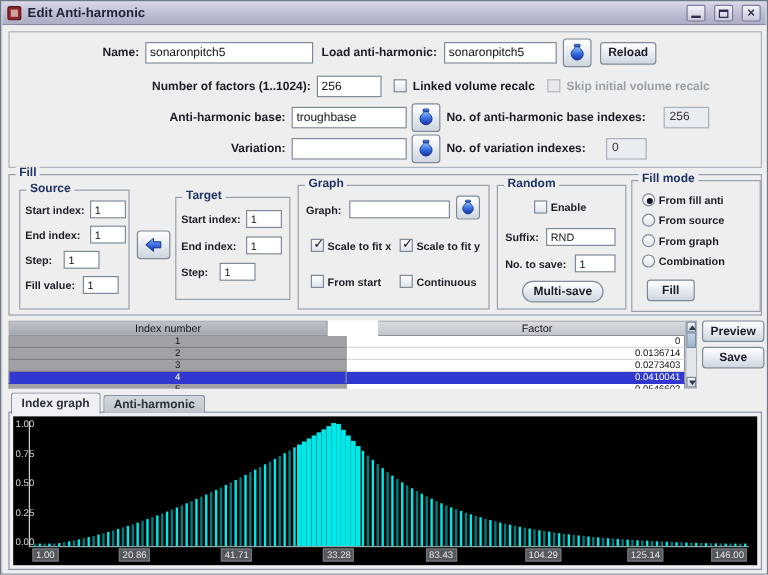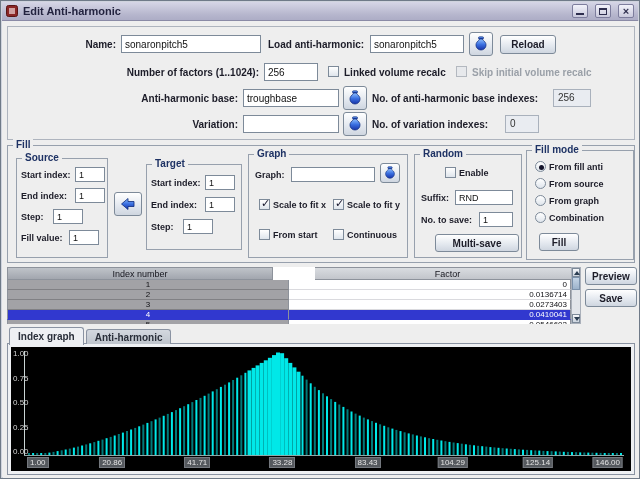--- a/index.html
+++ b/index.html
@@ -125,21 +125,21 @@
       <span class="lbl" style="right:518px;top:12px;">Name:</span>
       <input class="tf" style="left: 113px; top: 8px; width: 140px;" value="sonaronpitch5">
       <span class="lbl" style="left:260px;top:12px;">Load anti-harmonic:</span>
       <input class="tf" style="left: 362px; top: 8px; width: 94px;" value="sonaronpitch5">
       <div class="iconbtn" style="left:461px;top:5px;">
         <svg class="jar-svg" width="16" height="16" viewBox="0 0 16 16">
           <rect x="5.5" y="0.8" width="5" height="2.2" rx="1" fill="url(#bluegrad)" stroke="#0d2a7a" stroke-width="0.7"></rect>
           <path d="M6.5 3 C6.5 4.5 4 5 3.2 7.5 C2.2 10.5 4.5 14 8 14 C11.5 14 13.8 10.5 12.8 7.5 C12 5 9.5 4.5 9.5 3 Z" fill="url(#bluegrad)" stroke="#0d2a7a" stroke-width="0.7"></path>
         </svg>
       </div>
-      <div class="btn" style="left:492px;top:8px;width:56px;height:19px;text-align:center;">Reload</div>
+      <div class="btn" style="left:492px;top:8px;width:47px;height:19px;text-align:center;">Reload</div>
 
       <span class="lbl" style="right:375px;top:40px;">Number of factors (1..1024):</span>
       <input class="tf" style="left: 256px; top: 36px; width: 54px;" value="256">
       <span class="cb" style="left:320px;top:39px;"></span>
       <span class="lbl" style="left:336px;top:40px;">Linked volume recalc</span>
       <span class="cb dis" style="left:448px;top:39px;"></span>
       <span class="lbl dis" style="left:464px;top:40px;">Skip initial volume recalc</span>
 
       <span class="lbl" style="right:396px;top:66px;">Anti-harmonic base:</span>
       <input class="tf" style="left: 235px; top: 62px; width: 96px;" value="troughbase">
@@ -216,21 +216,21 @@
       </div>
 
       <div class="grp" style="left:406px;top:8px;width:108px;height:104px;">
         <span class="legend">Random</span>
         <span class="cb" style="left:30px;top:12px;"></span>
         <span class="lbl" style="left:44px;top:13px;font-size:9px;">Enable</span>
         <span class="lbl" style="left:6px;top:38px;font-size:9px;">Suffix:</span>
         <input class="tf s" style="left: 40px; top: 35px; width: 58px;" value="RND">
         <span class="lbl" style="left:6px;top:60px;font-size:9px;">No. to save:</span>
         <input class="tf s" style="left: 64px; top: 57px; width: 34px;" value="1">
-        <div class="btn" style="left:20px;top:79px;width:84px;height:18px;">Multi-save</div>
+        <div class="btn" style="left:20px;top:79px;width:68px;height:18px;border-radius:9px;">Multi-save</div>
       </div>
 
       <div class="grp" style="left:518px;top:4px;width:108px;height:110px;">
         <span class="legend">Fill mode</span>
         <span class="rb on" style="left:8px;top:10px;"></span>
         <span class="lbl" style="left:22px;top:11px;font-size:9px;">From fill anti</span>
         <span class="rb" style="left:8px;top:27px;"></span>
         <span class="lbl" style="left:22px;top:28px;font-size:9px;">From source</span>
         <span class="rb" style="left:8px;top:44px;"></span>
         <span class="lbl" style="left:22px;top:45px;font-size:9px;">From graph</span>

